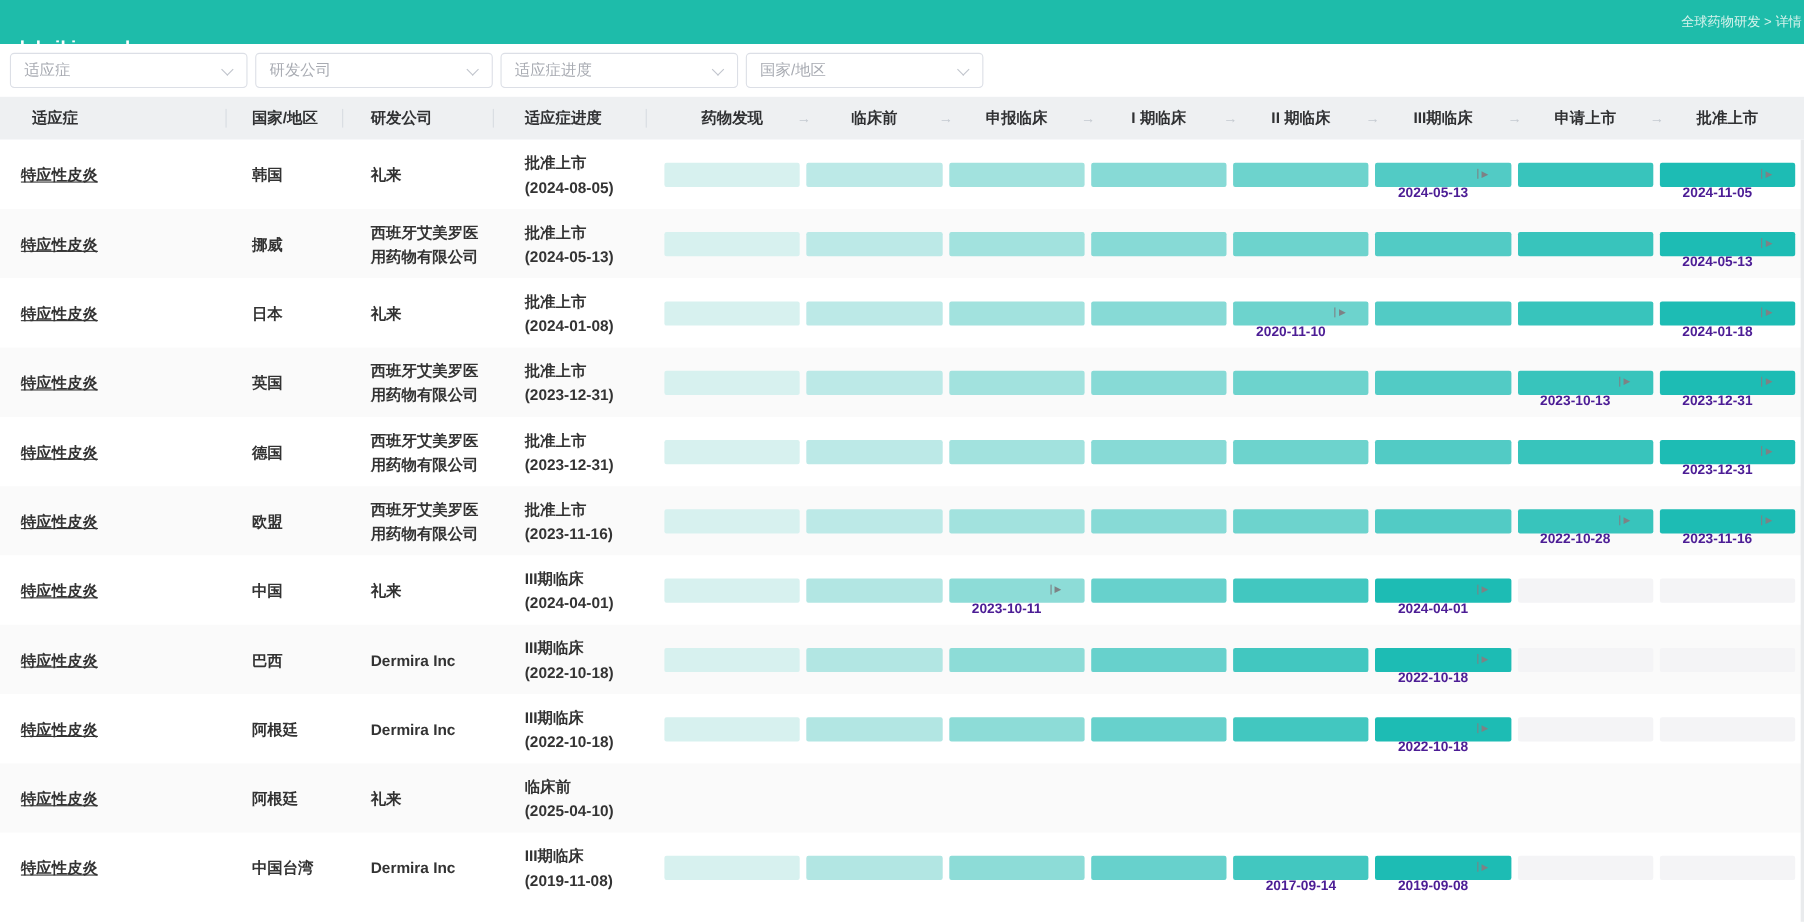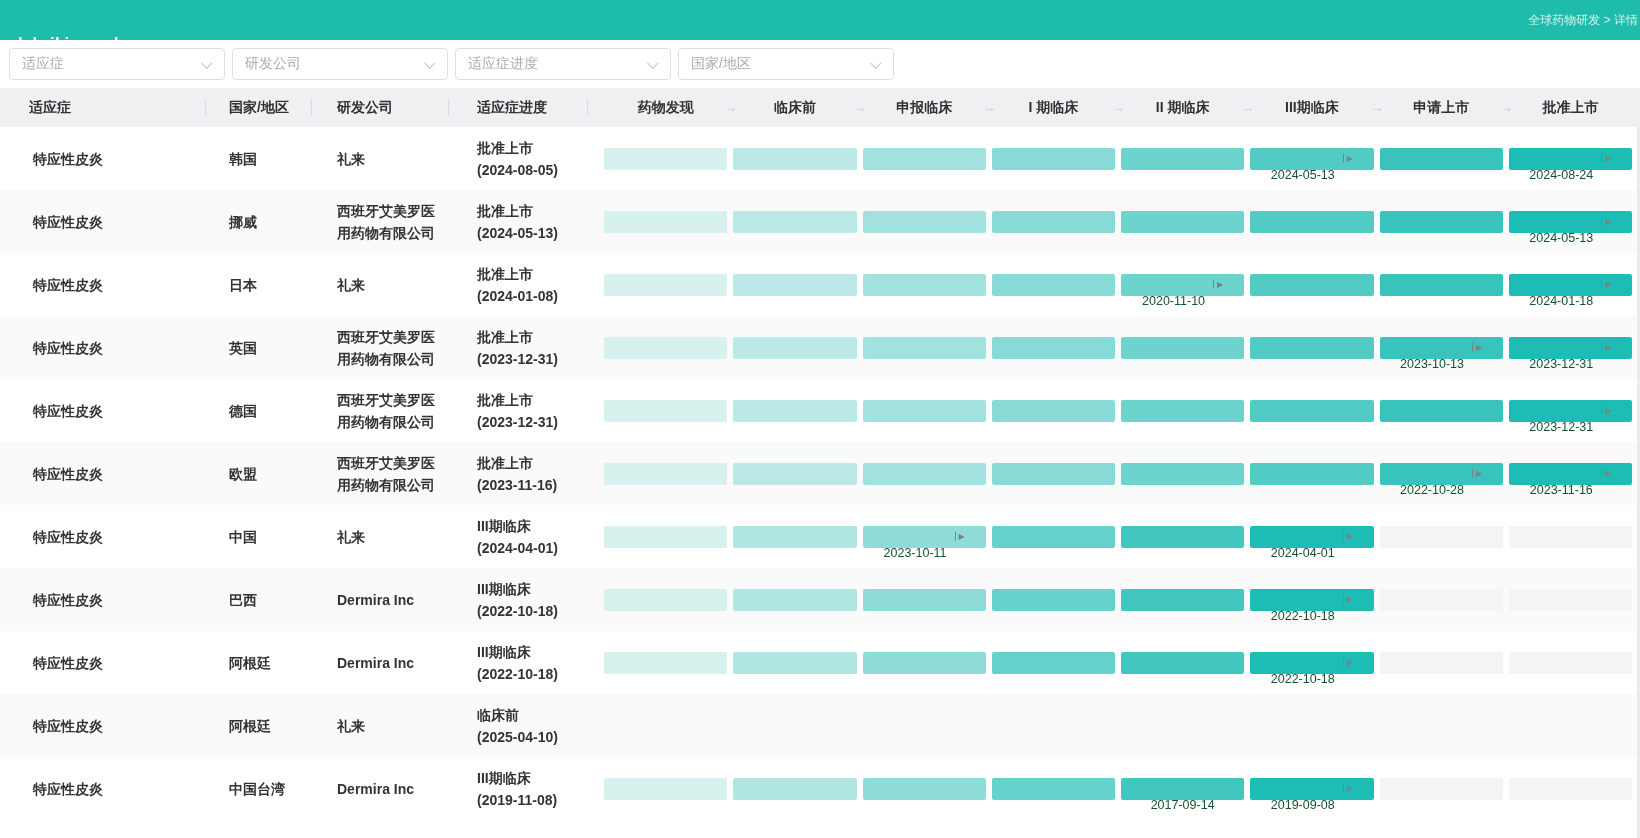--- a/index.html
+++ b/index.html
@@ -30,28 +30,28 @@
   .th-sep::before { content:""; position:absolute; left:0; top:11px; width:1px; height:17px; background:#d8dce1; }
 
   .stage-area { position:relative; height:100%; display:grid; grid-template-columns:repeat(8,1fr);
     padding:0 5px 0 14px; align-items:center; }
   .stage-head { position:relative; text-align:center; font-size:14px; font-weight:700; color:#303133; }
   .head-arrow { position:absolute; right:-7px; top:1px; color:#c5cad1; font-size:13px; font-weight:400; }
 
   .tbody .grid-row { height:63px; background:#fff; }
   .tbody .grid-row:nth-child(even) { background:#fafafa; }
   .cell { font-size:14px; font-weight:600; color:#333; line-height:22px; }
-  .cell-indication { padding-left:33px; }
+  .cell-indication { padding-left:19px;text-decoration:underline; }
   .cell-country { padding-left:24px; }
   .cell-company { padding-left:26px; padding-right:12px; }
   .cell-progress { padding-left:29px; }
 
   .bar { height:22px; margin:0 3px; border-radius:2px; display:flex; align-items:center; justify-content:center; }
   .bar.empty { background:#f4f4f6; }
-  .bar-date { font-size:12.5px; font-weight:400; color:#14532d; white-space:nowrap;margin-top:32px; }
+  .bar-date { font-size:12.5px; font-weight:700; color:#4c1d95; white-space:nowrap;margin-top:32px; }
   .step-icon { margin-left:8px; font-size:8px; line-height:9px; color:#7d8285;
     border-left:1px solid #7d8285; padding-left:3px; display:inline-block; transform:translateY(-0.5px); }
 
   .scroll-strip { position:fixed; right:0; top:127px; bottom:0; width:3px; background:#e9ebed; }
 </style>
 </head>
 <body>
 
 <header class="topbar" style="background: rgb(30, 188, 170);">
   <div class="topbar-title">lebrikizumab</div>
@@ -108,21 +108,21 @@
         <div class="bar" style="background: rgb(188, 233, 231);"></div>
         <div class="bar" style="background: rgb(162, 226, 222);"></div>
         <div class="bar" style="background: rgb(135, 218, 214);"></div>
         <div class="bar" style="background: rgb(109, 211, 205);"></div>
         <div class="bar" style="background: rgb(82, 203, 197);">
           <span class="bar-date">2024-05-13</span>
           <span class="step-icon">▶</span>
         </div>
         <div class="bar" style="background: rgb(56, 196, 188);"></div>
         <div class="bar" style="background: rgb(29, 188, 180);">
-          <span class="bar-date">2024-08-24</span>
+          <span class="bar-date">2024-11-05</span>
           <span class="step-icon">▶</span>
         </div>
       </div>
   </div>
 
   <div class="grid-row t-row">
     <div class="cell cell-indication">特应性皮炎</div>
     <div class="cell cell-country">挪威</div>
     <div class="cell cell-company">西班牙艾美罗医用药物有限公司</div>
     <div class="cell cell-progress">

